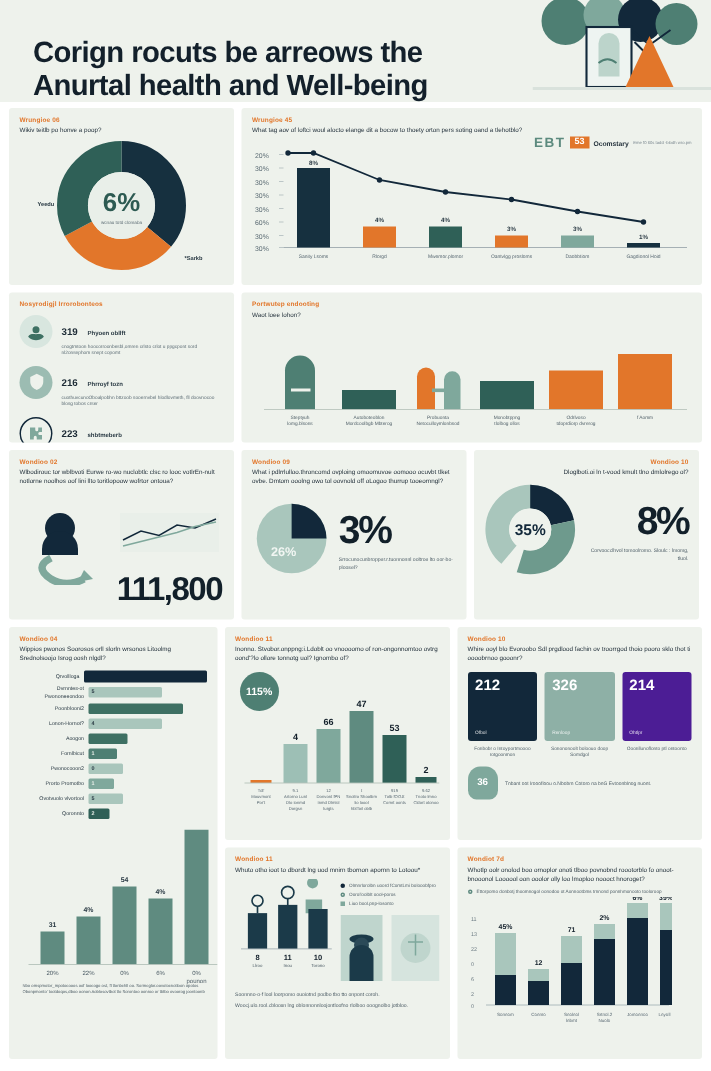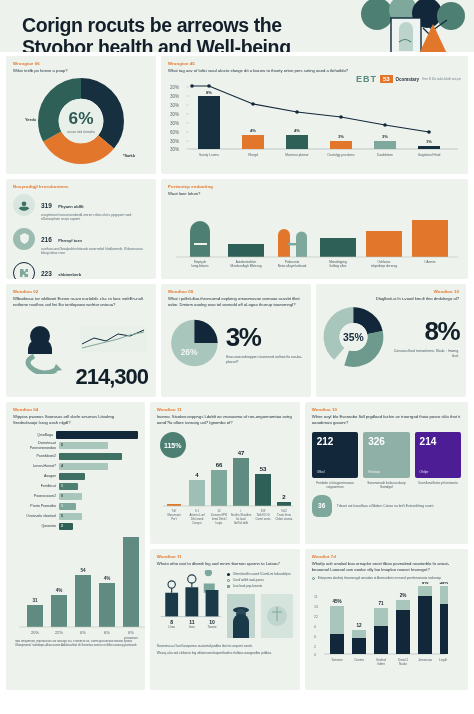--- a/index.html
+++ b/index.html
@@ -6,22 +6,22 @@
   body {
     width:474px; height:714px;
     font-family:"Liberation Sans", sans-serif;
     background:#ffffff;
     overflow:hidden;
   }
   .page { width:474px; height:714px; position:relative; background:#fff; }
 
   
   .header {
-    position:relative; height:52px; background:#eef2ec;
-    padding:14px 0 0 22px; overflow:hidden;
+    position:relative; height:68px; background:#eef2ec;
+    padding:24px 0 0 22px; overflow:hidden;
   }
   .header h1 {
     font-size:19.5px; line-height:22px; font-weight:bold;
     color:#13202b; letter-spacing:-0.4px; max-width:310px;
   }
   .trees { position:absolute; right:0; top:0; width:119px; height:68px; }
 
   
   .grid { padding:4px 6px 0 6px; }
   .row { display:flex; gap:5px; margin-bottom:5px; }
@@ -95,21 +95,21 @@
   .footer { display:flex; align-items:center; justify-content:space-between; padding:6px 14px 0 14px; }
 </style>
 </head>
 <body>
 
 <div class="page">
 
   <div class="header">
     <h1>
       <span>Corign rocuts be arreows the</span><br>
-      <span>Stvobor health and Well-being</span>
+      <span>Anurtal health and Well-being</span>
     </h1>
     <svg class="trees" viewBox="0 0 119 68">
       <circle cx="22" cy="14" r="16" fill="#4e7f73"></circle>
       <circle cx="48" cy="10" r="14" fill="#7fa89c"></circle>
       <circle cx="72" cy="13" r="15" fill="#12283a"></circle>
       <circle cx="96" cy="16" r="14" fill="#4e7f73"></circle>
       <rect x="36" y="18" width="30" height="40" fill="#eef4f1" stroke="#12283a" stroke-width="1.4"></rect>
       <path d="M51 22 a7 7 0 0 1 7 7 v22 h-14 V29 a7 7 0 0 1 7 -7z" fill="#bcd4cb"></path>
       <path d="M44 42 q6 -5 12 0" stroke="#4e7f73" stroke-width="1.2" fill="none"></path>
       <path d="M78 58 L78 22 M78 30 L66 20 M78 30 L92 20 M78 38 L68 28" stroke="#12283a" stroke-width="1.3"></path>
@@ -290,21 +290,21 @@
           <circle cx="24" cy="12" r="10" fill="#12283a"></circle>
           <path d="M12 26 a12 12 0 0 1 24 0 v4 h-24z" fill="#12283a"></path>
           <path d="M18 32 q-12 6 0 14 q10 6 22 0" fill="none" stroke="#7fa89c" stroke-width="5"></path>
           <path d="M40 40 l6 6 -10 2z" fill="#7fa89c"></path>
         </svg>
         <svg width="66" height="26" viewBox="0 0 66 26" style="position:absolute;right:10px;top:42px;">
           <rect width="66" height="26" fill="#e9efe9"></rect>
           <polyline points="2,18 14,12 26,15 38,8 50,10 64,4" fill="none" stroke="#12283a" stroke-width="1"></polyline>
           <polyline points="2,22 14,19 26,16 38,13 50,9 64,6" fill="none" stroke="#7fa89c" stroke-width="1"></polyline>
         </svg>
-        <div class="bigstat" style="position:absolute;right:8px;bottom:7px;">214,300</div>
+        <div class="bigstat" style="position:absolute;right:8px;bottom:7px;">111,800</div>
       </div>
 
       <div class="card" style="width:150px;height:113px;">
         <div class="qlabel">Wondioo 09</div>
         <div class="qtext">What i pdlrrlulloo.throncomd ovploing omoomuvoe oomooo ocuvbt tlket ovbe. Dmtom ooolng owo tol oovnold off oLogoo thurrup tooeornngl?</div>
         <div style="display:flex;align-items:center;margin-top:5px;">
           <svg width="60" height="60" viewBox="0 0 100 100">
             <circle cx="50" cy="50" r="44" fill="#a9c6bc"></circle>
             <path d="M50 50 L50 6 A44 44 0 0 1 94 50 Z" fill="#12283a"></path>
             <text x="40" y="72" text-anchor="middle" font-size="16" font-weight="bold" fill="#f2f6f3">26%</text>

